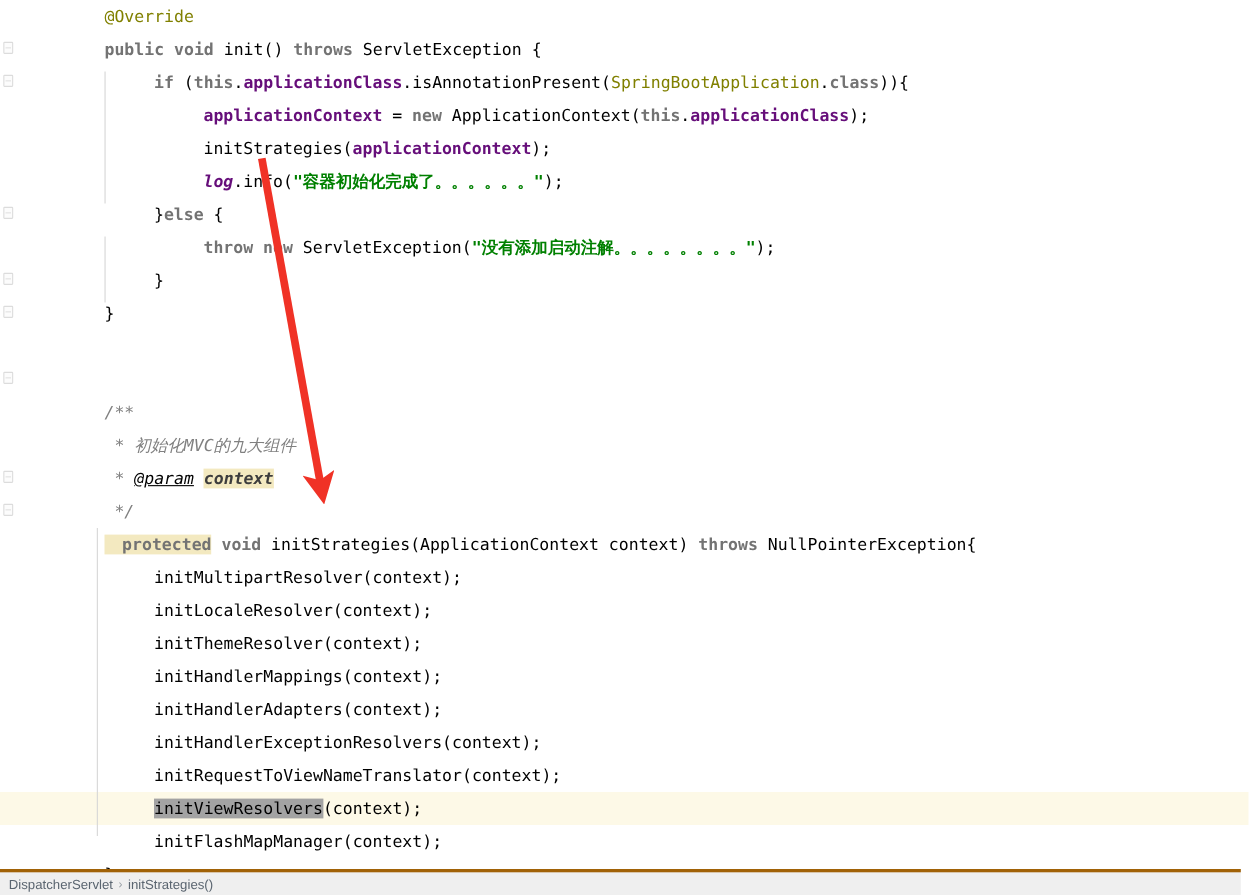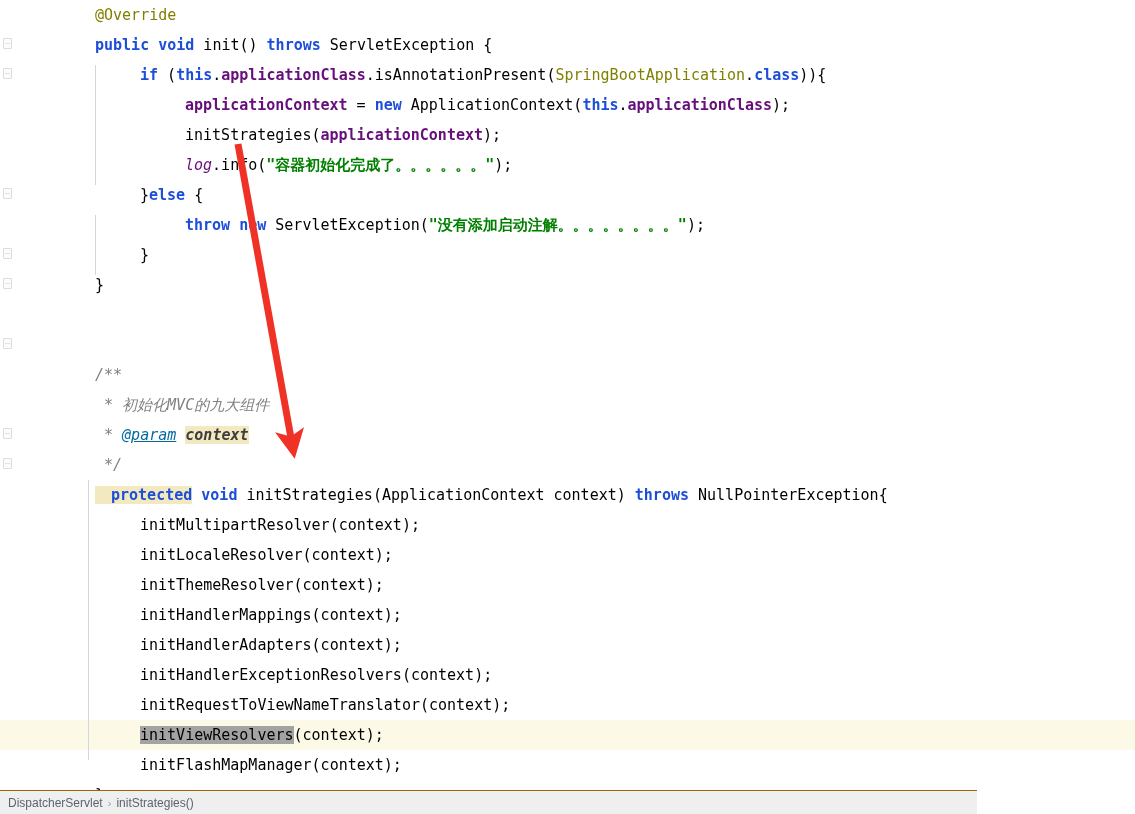--- a/index.html
+++ b/index.html
@@ -73,50 +73,50 @@
   }
 
   
   .indent-guide {
     position: absolute;
     width: 1px;
     background: #d6d6d6;
   }
 
   
-  .kw      { color: #1d4ed8; font-weight: bold; }
+  .kw      { color: #737373; font-weight: bold; }
   .field   { color: #660e7a; font-weight: bold; }
-  .staticf { color: #660e7a; font-weight: normal; font-style: italic; }
+  .staticf { color: #660e7a; font-weight: bold; font-style: italic; }
   .anno    { color: #808000; }
   .str     { color: #008000; font-weight: bold; }
   .cmt     { color: #808080; font-style: italic; }
-  .cmt-tag { color: #0369a1; font-style: italic; text-decoration: underline; text-align: center; }
+  .cmt-tag { color: #000000; font-style: italic; text-decoration: underline; text-align: center; }
   .cmt-param { color: #3d3d3d; font-style: italic; font-weight: bold;
                background: #f3e9c0; }
   .hl-yellow { background: #f3e9c0; padding-left: 16px; }
   .hl-select { background: #a3a3a3; }
 
   
   #annotation-arrow {
     position: absolute;
     left: 0; top: 0;
     width: 1135px;
     height: 790px;
     pointer-events: none;
   }
 
   
   #breadcrumb-bar {
     position: absolute;
     left: 0;
     top: 790px;
-    width: 977px;
+    width: 1128px;
     height: 24px;
     background: #efefef;
-    border-top: 1px solid #a16207;
+    border-top: 3px solid #a16207;
     box-sizing: border-box;
     display: flex;
     align-items: center;
     padding-left: 8px;
     font-family: "Liberation Sans", sans-serif;
     font-size: 12px;
     color: #6b6b6b;
   }
   #breadcrumb-bar .crumb { color: #5a6570; }
   #breadcrumb-bar .crumb-sep {

